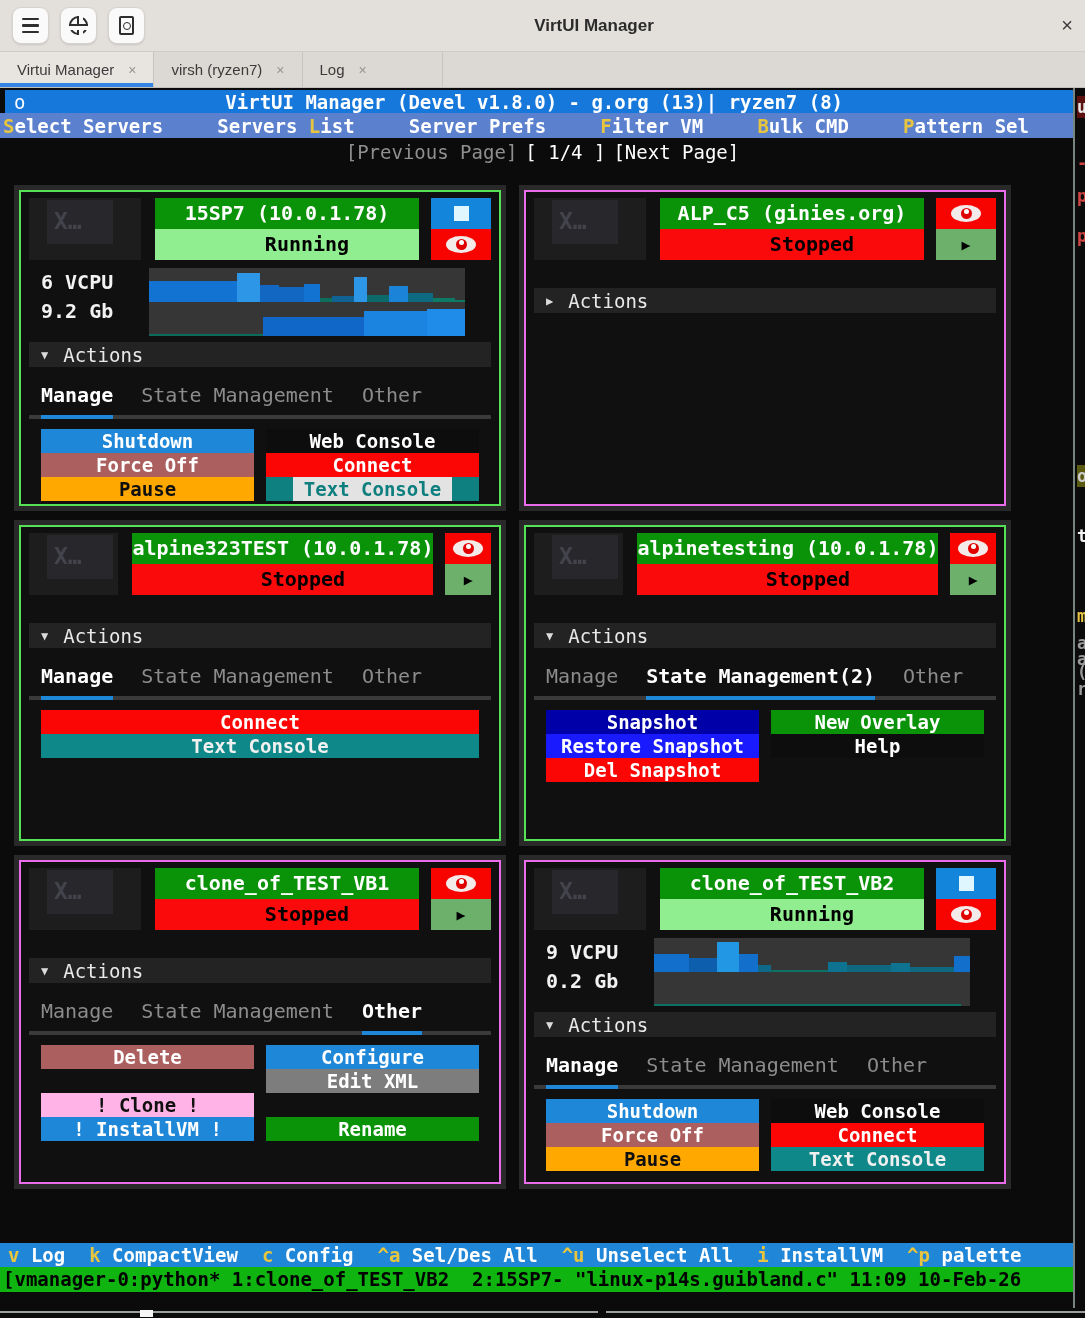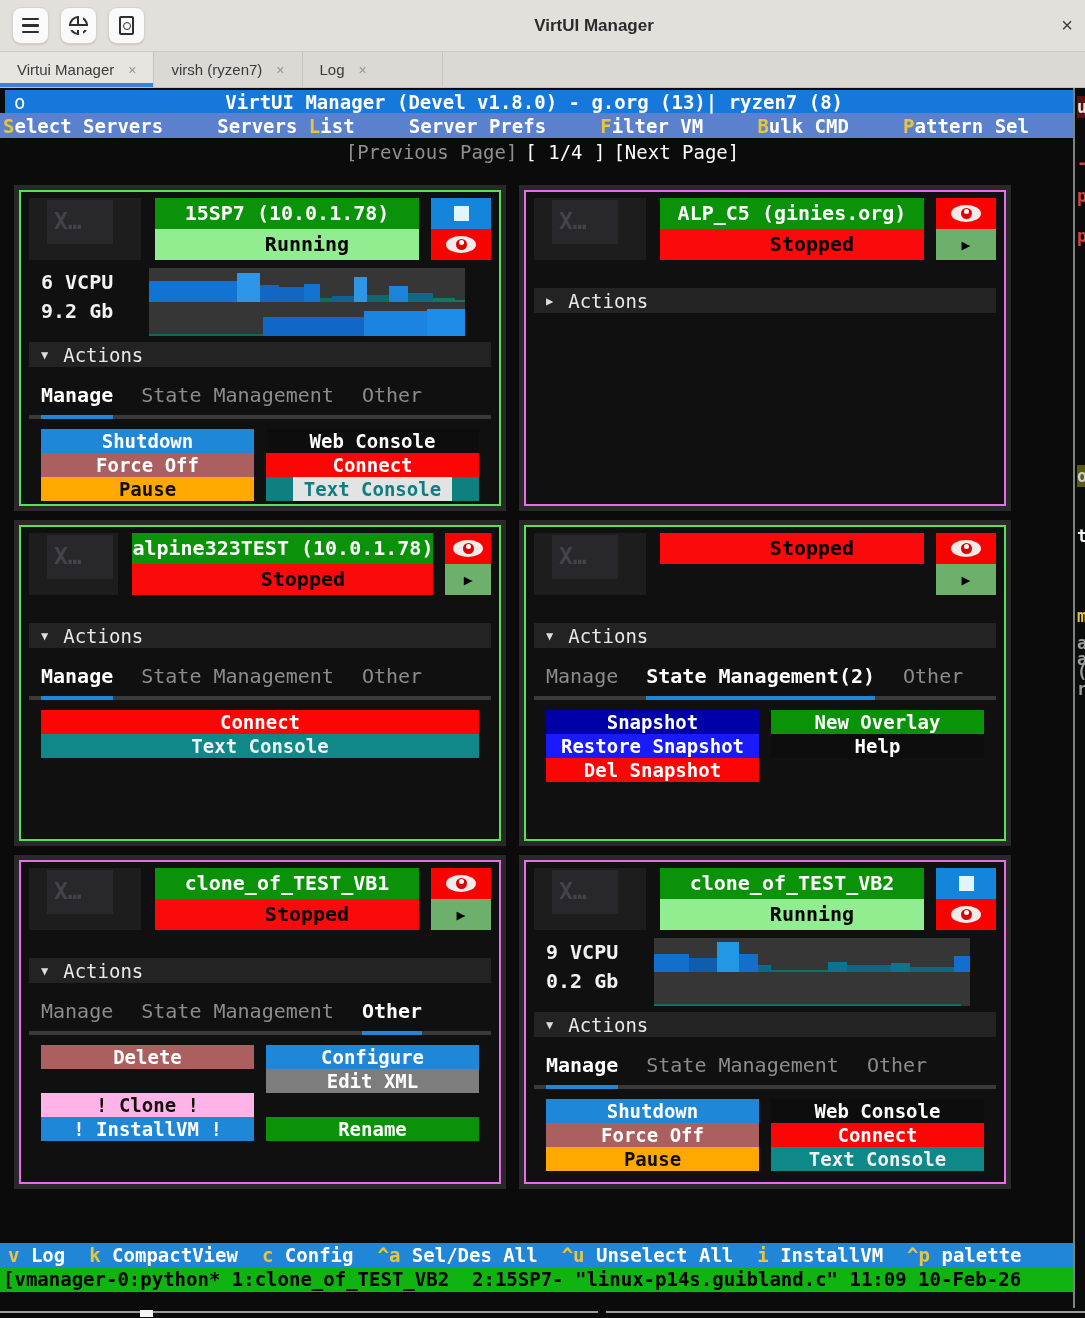--- a/index.html
+++ b/index.html
@@ -332,20 +332,21 @@
           <div class="fill"></div>
         </div>
       </div>
       <div class="card b-green">
         <div class="card-inner">
           <div class="card-head">
             <div class="chk-area">
               <div class="chk-box">X…</div>
             </div>
             <div class="title-col">
+              <div class="vm-title">alpinetesting (10.0.1.78)</div>
               <div class="vm-status st-stopped">Stopped</div>
             </div>
             <div class="side-btns">
               <div class="sbtn sb-eye">
                 <span class="eye">
                   <span class="eye-iris">
                     <span class="eye-pupil"></span>
                   </span>
                 </span>
               </div>

